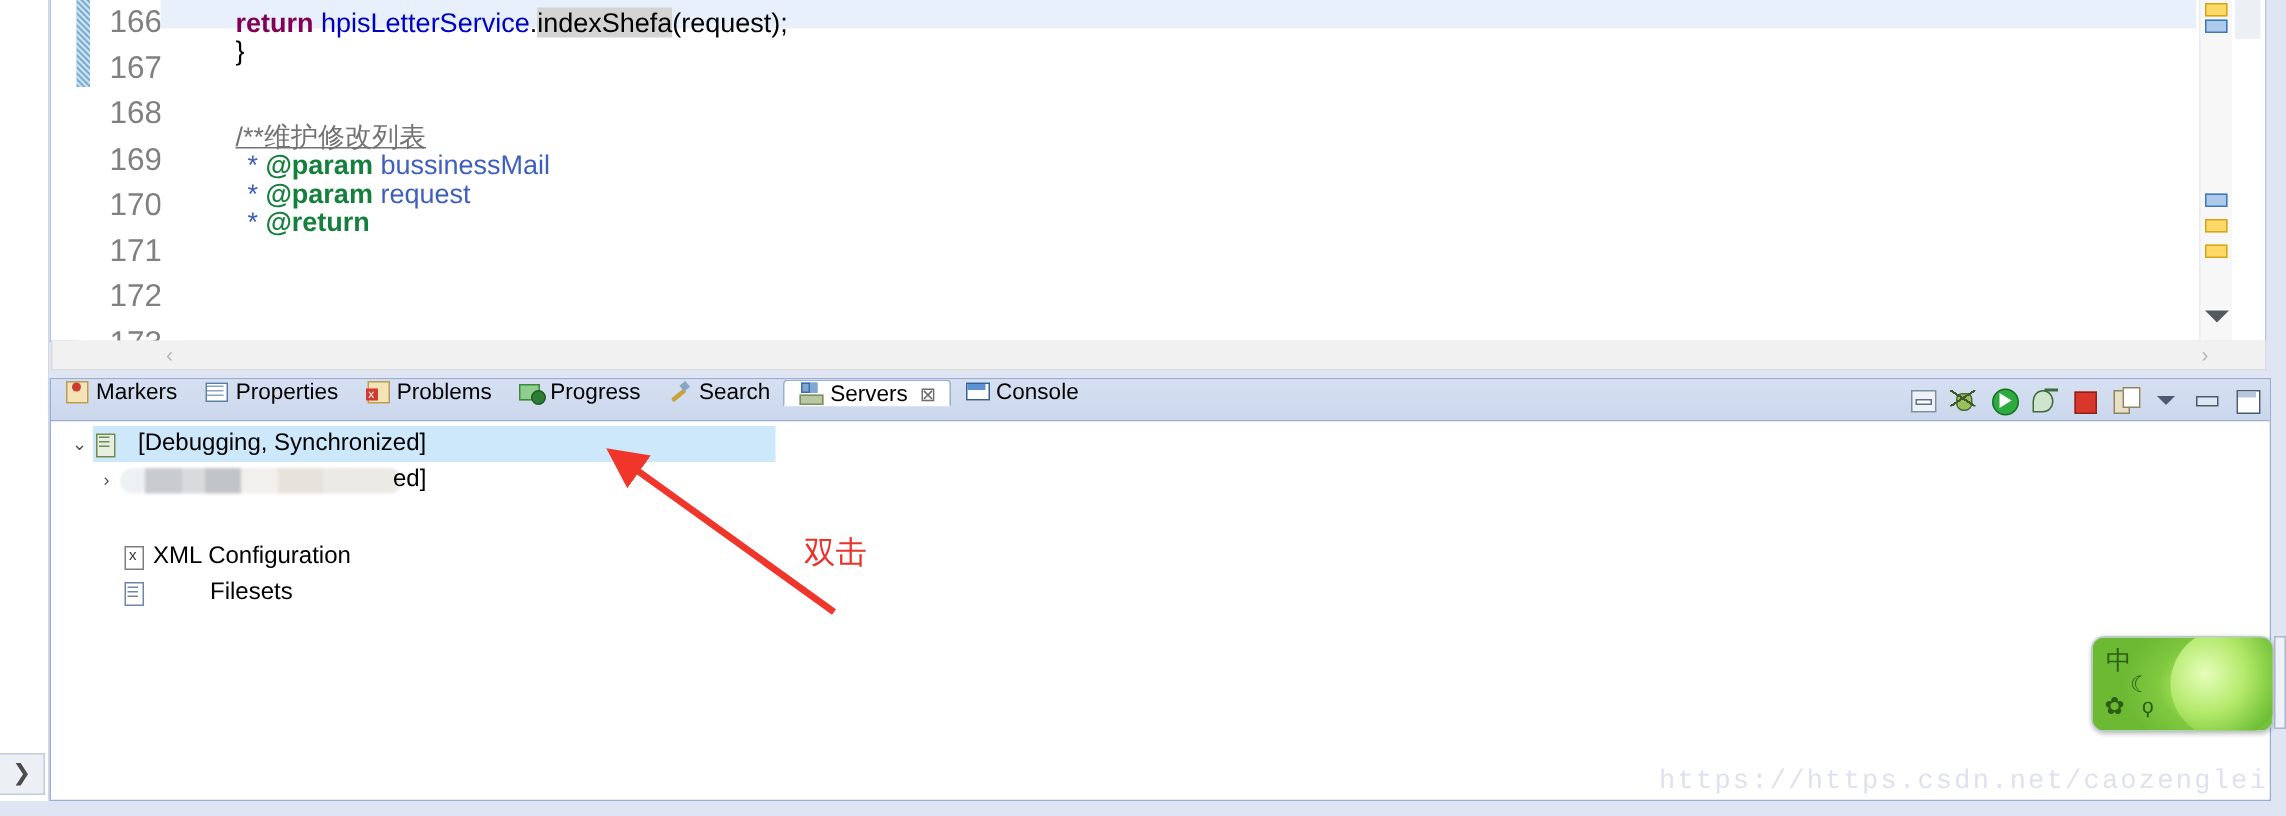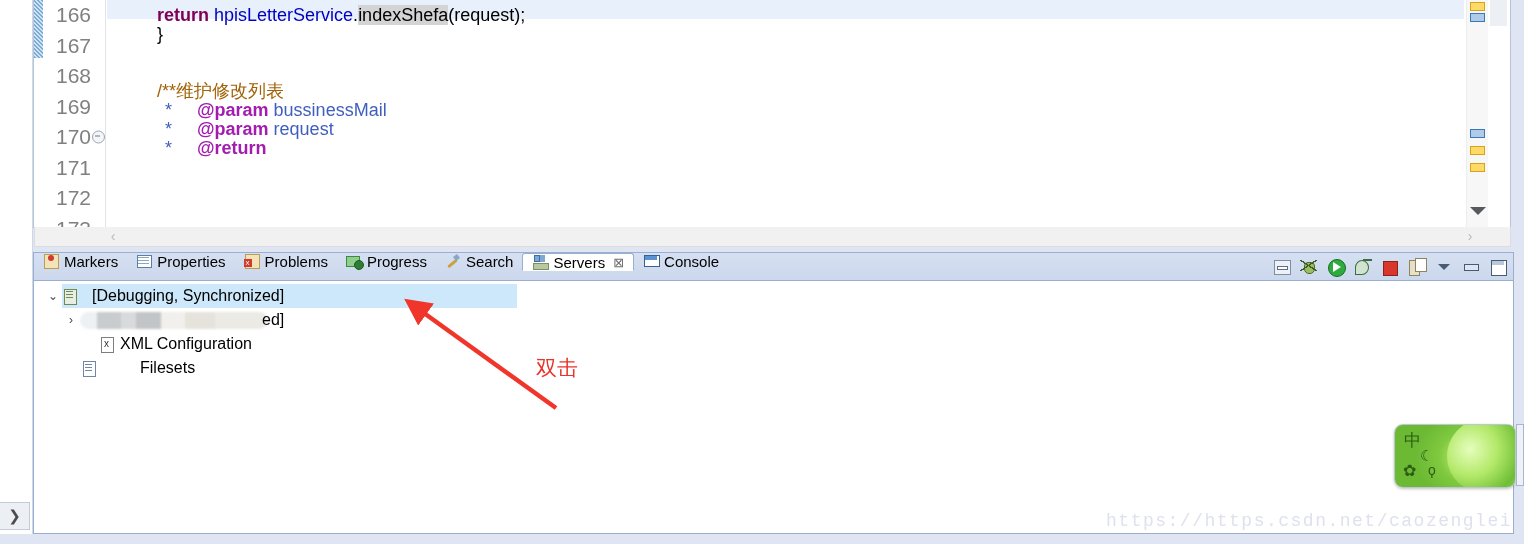--- a/index.html
+++ b/index.html
@@ -23,21 +23,21 @@
     left: 33px; top: 0px;
     width: 1478px; height: 228px;
     background: #ffffff;
     border: 1px solid #b6c4de;
     border-top: none;
     box-sizing: border-box;
   }
 
   .gutter {
     position: absolute;
-    left: 0; top: 0;
+    left: 17px; top: 0;
     width: 72px; height: 100%;
     background: #ffffff;
     border-right: 1px solid #e3e3e3;
     box-sizing: border-box;
   }
   .fold-strip {
     position: absolute;
     left: 0; top: 0;
     width: 9px; height: 100%;
     background: #ffffff;
@@ -99,22 +99,22 @@
     font-size: 18px;
     white-space: pre;
     color: #000000;
     padding-left: 50px;
   }
   .code-line.hl { background: #e8f0fb; }
   .kw { color: #7f0055; font-weight: bold; }
   .id { color: #0000c0; }
   .plain { color: #000000; }
   .occ { background: #d4d4d4; }
-  .cmt { color: #a16207; }
-  .cmt-tag { color: #a21caf; font-weight: bold; margin-left: 20px; }
+  .cmt { color: #737373; text-decoration: underline; }
+  .cmt-tag { color: #15803d; font-weight: bold; }
   .cmt-plain { color: #3f5fbf; }
 
   
   .overview-ruler {
     position: absolute;
     right: 22px; top: 0;
     width: 22px; height: 100%;
     background: #f7f7f7;
     border-left: 1px solid #ededed;
     box-sizing: border-box;
@@ -689,21 +689,21 @@
         <span class="tree-icon ic-server"></span>
         <span class="status">[Debugging, Synchronized]</span>
       </div>
 
       <div class="trow" style="padding-left:28px;">
         <span class="twist">›</span>
         <span class="redacted"></span>
         <span class="label" style="margin-left:-6px">ed]</span>
       </div>
 
-      <div class="trow" style="padding-left:64px;">
+      <div class="trow" style="padding-left:46px;margin-top:27px;">
         <span class="tree-icon ic-xml"></span>
         <span class="label">XML Configuration</span>
       </div>
 
       <div class="trow" style="padding-left:46px;gap:38px;">
         <span class="tree-icon ic-filesets"></span>
         <span class="label">Filesets</span>
       </div>
 
     </div>

